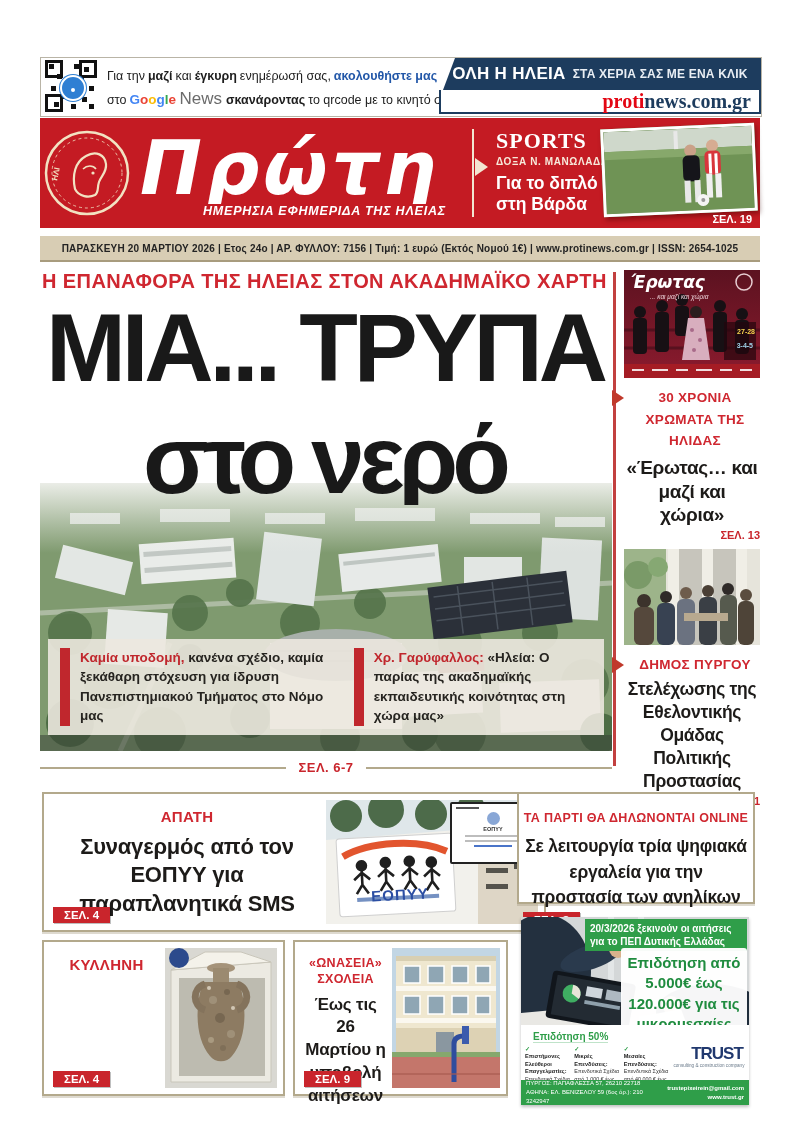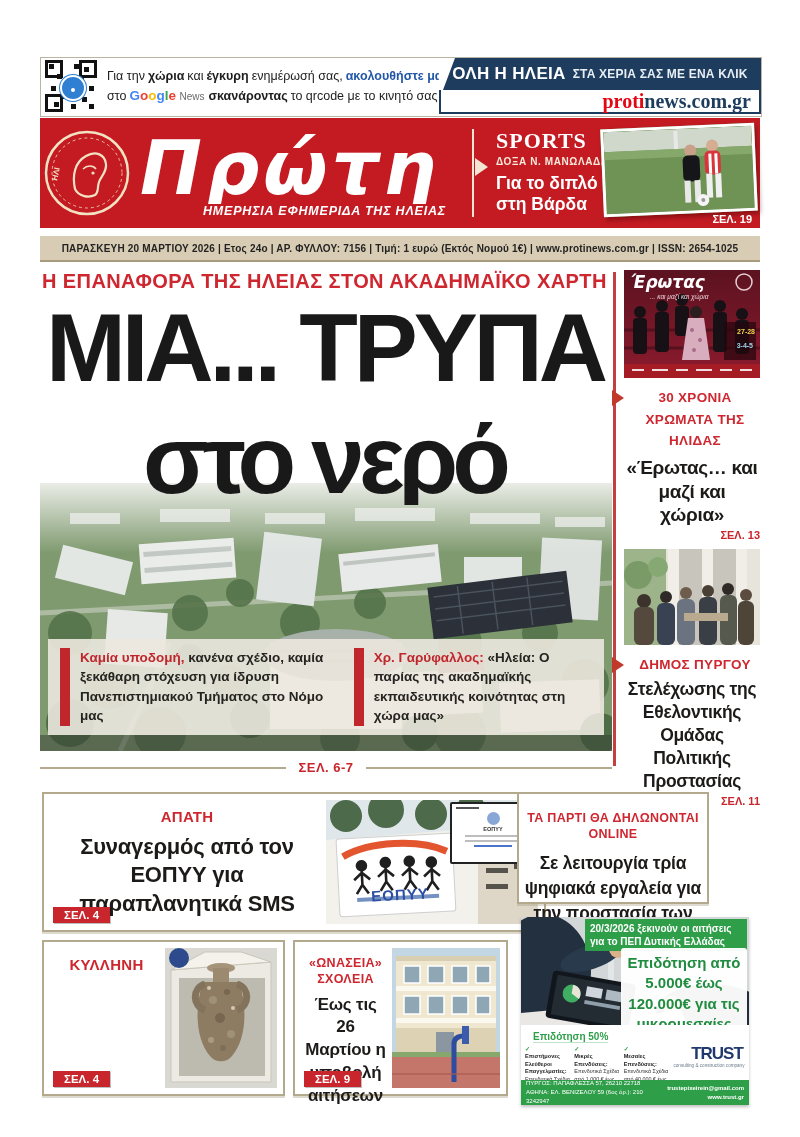--- a/index.html
+++ b/index.html
@@ -18,21 +18,21 @@
   .qr .fp.tl{left:0;top:0}.qr .fp.tr{right:0;top:0}.qr .fp.bl{left:0;bottom:0}
   .qr .wifi{position:absolute;left:50%;top:50%;width:22px;height:22px;margin:-11px 0 0 -11px;
       border-radius:50%;background:#2f7fd3;border:2px solid #fff;box-shadow:0 0 0 1px #2f7fd3;}
   .qr .wifi i{position:absolute;left:50%;top:60%;width:4px;height:4px;margin:-2px;border-radius:50%;background:#fff;}
   .follow{flex:1 1 auto;padding:9px 6px 0 4px;font-size:12.5px;line-height:1.55;color:#1d1d1d;white-space:nowrap;overflow:hidden;}
   .follow .seg{margin-right:3px;}
   .follow b{font-weight:bold;}
   .follow .link{color:#2257a8;font-weight:bold;}
   .gletter{font-weight:bold;font-size:13.5px;}
   .g1,.g4{color:#4285F4}.g2,.g6{color:#EA4335}.g3{color:#FBBC05}.g5{color:#34A853}
-  .gnews{color:#6b6b6b;font-size:10px;margin-right:4px;}
+  .gnews{color:#6b6b6b;font-size:17px;margin-right:4px;}
   .promo{flex:0 0 322px;display:flex;flex-direction:column;position:relative;}
   .promo-top{height:32px;background:var(--navy,#1d3c5e);display:flex;align-items:center;justify-content:center;gap:7px;
              clip-path:polygon(16px 0,100% 0,100% 100%,4px 100%);}
   .promo-big{color:#fff;font-weight:bold;font-size:17px;letter-spacing:.3px;}
   .promo-small{color:#e9eef4;font-weight:bold;font-size:12px;letter-spacing:.2px;}
   .promo-bottom{height:22px;border:2px solid var(--navy,#1d3c5e);border-top:none;background:#fff;
                 display:flex;align-items:center;justify-content:flex-end;padding-right:8px;}
   .site{font-family:"Liberation Serif",serif;font-weight:bold;font-size:20px;line-height:1;}
   .site-red{color:var(--proti,#e30613);}
   .site-navy{color:var(--navy,#1d3c5e);}
@@ -94,21 +94,21 @@
   .rc-kicker{color:var(--accent,#cf2730);font-weight:bold;font-size:13.5px;line-height:1.6;text-align:center;letter-spacing:.3px;}
   .rc-title{font-weight:bold;font-size:19px;line-height:1.25;text-align:center;color:#1d1b19;letter-spacing:-.3px;margin-top:4px;}
   .rc-title.big{font-size:17.5px;line-height:1.32;margin-top:2px;}
   .rc-page{text-align:right;color:var(--badge,#c9252c);font-weight:bold;font-size:11px;margin-top:2px;}
   .rc-photo{position:relative;width:136px;height:96px;overflow:hidden;margin-top:8px;background:#dfe0da;}
 
   
   .box{position:absolute;border:2px solid var(--tanline,#b3a98c);background:#fff;box-sizing:border-box;
        box-shadow:0 2px 0 rgba(160,150,120,.35);}
   .box-a{left:42px;top:792px;width:504px;height:140px;display:flex;padding:5px;}
-  .box-b{left:517px;top:792px;width:192px;height:112px;padding:8px 0;}
+  .box-b{left:517px;top:792px;width:238px;height:112px;padding:8px 0;}
   .box-c{left:42px;top:940px;width:243px;height:156px;display:flex;padding:5px;}
   .box-d{left:293px;top:940px;width:215px;height:156px;display:flex;padding:5px;}
   .box-text{position:relative;flex:1;padding:4px 4px 26px 4px;text-align:center;}
   .box-kicker{color:var(--accent,#cf2730);font-weight:bold;font-size:15px;letter-spacing:.3px;line-height:1.3;margin-top:4px;}
   .box-kicker.sm{font-size:12.5px;}
   .box-title{font-weight:bold;color:#1d1b19;margin-top:6px;letter-spacing:-.2px;}
   .box-a .box-title{font-size:22px;line-height:1.3;}
   .box-b .box-title{font-size:17.5px;line-height:1.45;margin-top:8px;}
   .box-c .box-title{font-size:18px;line-height:1.35;}
   .box-d .box-title{font-size:17px;line-height:1.35;}
@@ -163,21 +163,21 @@
       <span class="dots"></span>
       <span class="fp tl"></span>
       <span class="fp tr"></span>
       <span class="fp bl"></span>
       <span class="wifi">
           <i></i>
         </span>
     </div>
     <div class="follow">
       <div>
-        <span class="seg">Για την</span><b class="seg">χώρια</b><span class="seg">και</span><b class="seg">έγκυρη</b><span class="seg">ενημέρωσή σας,</span><span class="link">ακολουθήστε μας</span>
+        <span class="seg">Για την</span><b class="seg">μαζί</b><span class="seg">και</span><b class="seg">έγκυρη</b><span class="seg">ενημέρωσή σας,</span><span class="link">ακολουθήστε μας</span>
       </div>
       <div>
         <span class="seg">στο</span><span class="google"><span class="gletter g1">G</span><span class="gletter g2">o</span><span class="gletter g3">o</span><span class="gletter g4">g</span><span class="gletter g5">l</span><span class="gletter g6">e</span></span>
         <span class="gnews">News</span><b class="seg">σκανάροντας</b><span class="seg">το qrcode με το κινητό σας</span>
       </div>
     </div>
     <div class="promo">
       <div class="promo-top">
         <span class="promo-big">ΟΛΗ Η ΗΛΕΙΑ</span>
         <span class="promo-small">ΣΤΑ ΧΕΡΙΑ ΣΑΣ ΜΕ ΕΝΑ ΚΛΙΚ</span>

